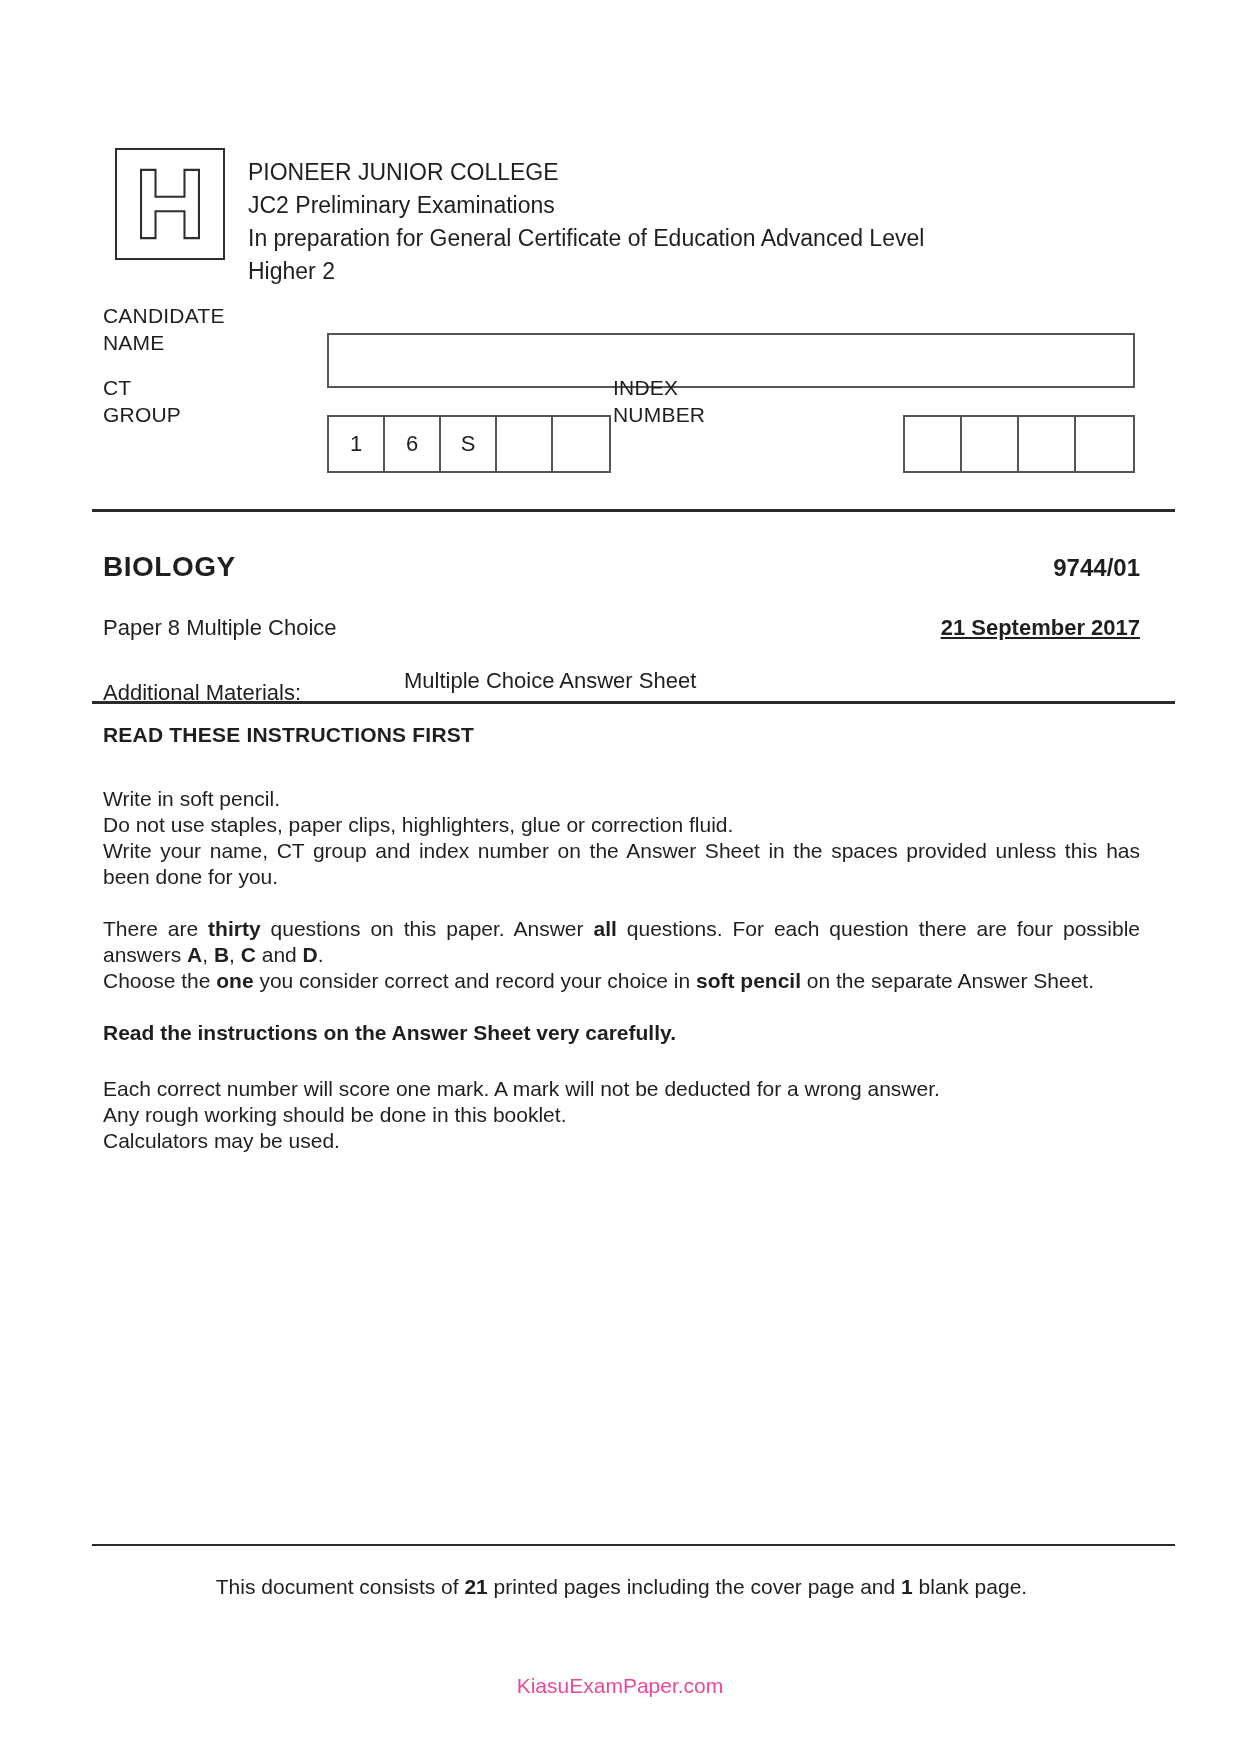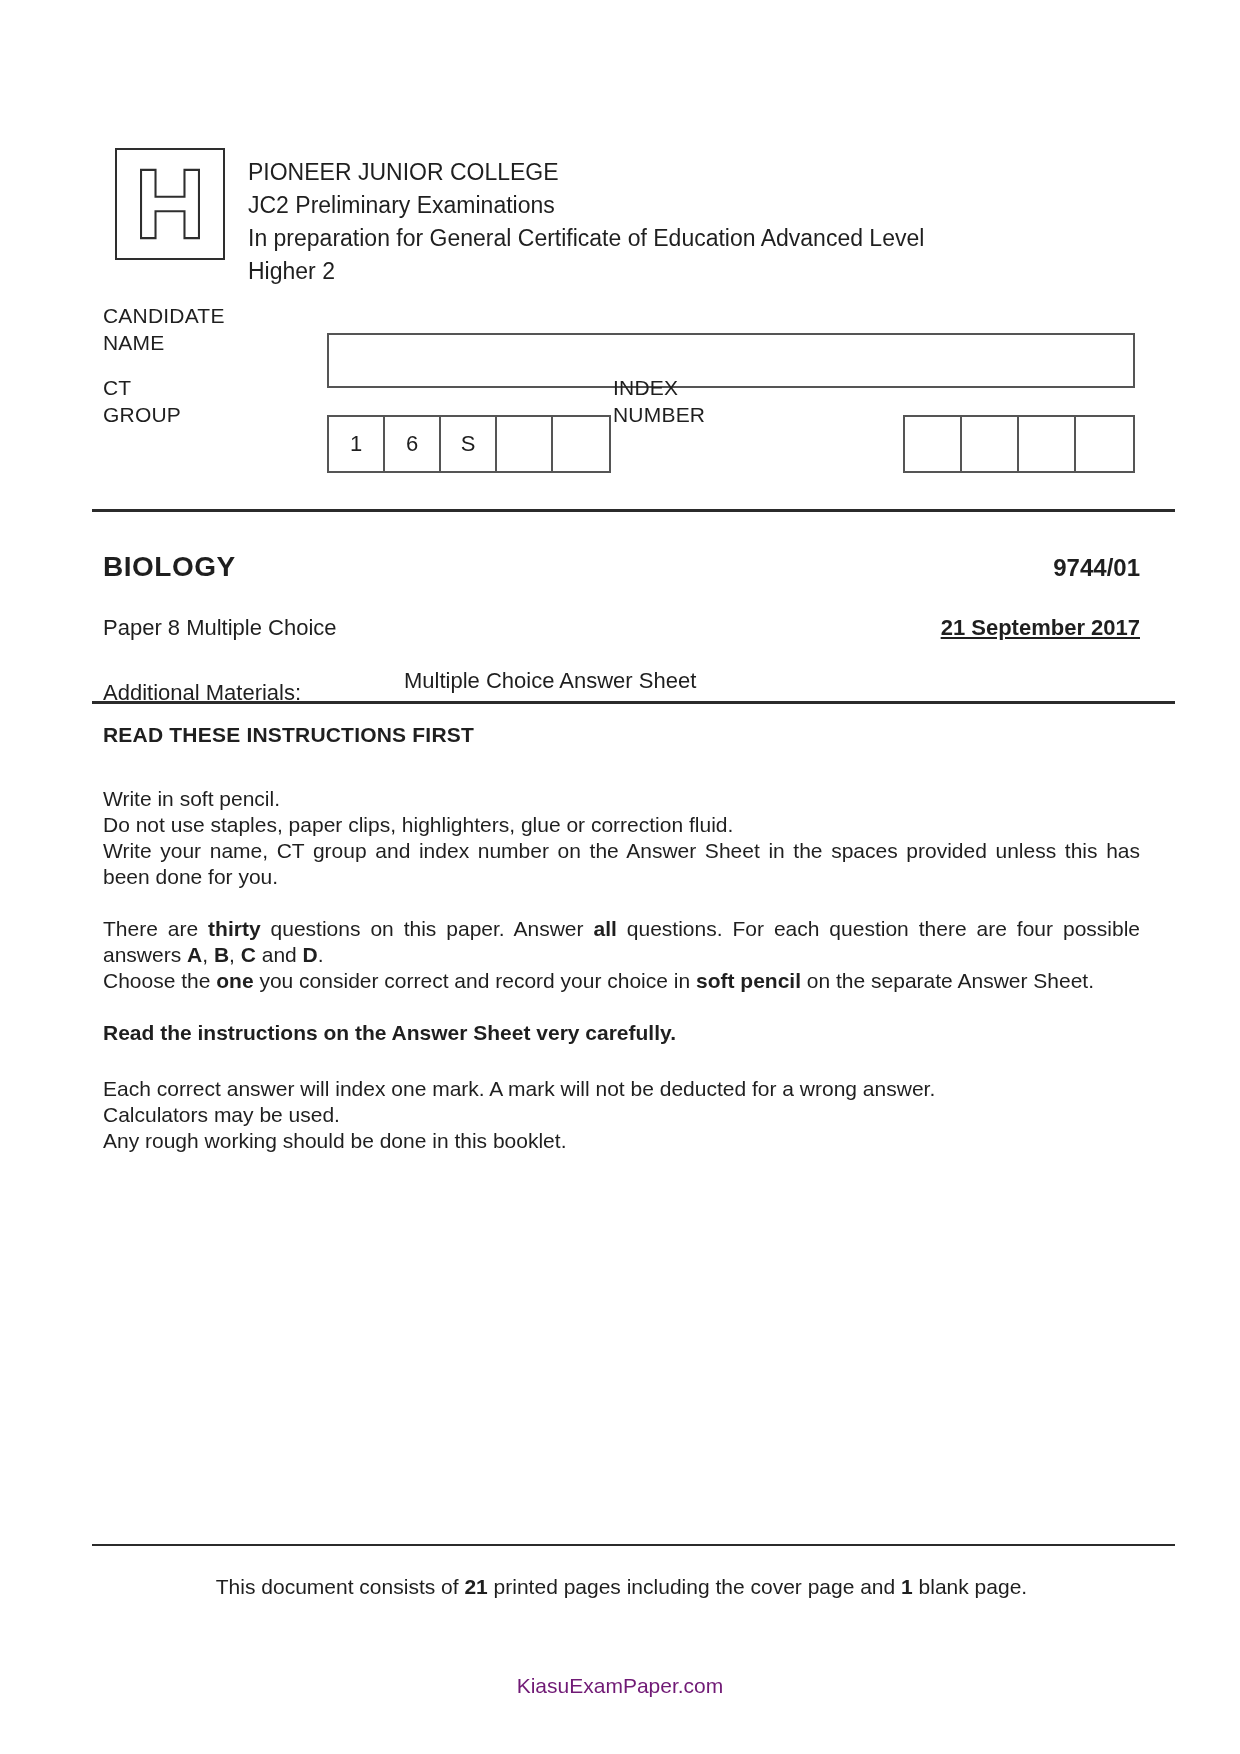--- a/index.html
+++ b/index.html
@@ -49,21 +49,21 @@
   
   #instructions { left:103px; top:722px; width:1037px; font-size:21px; line-height:26px; }
   .ins-h { font-weight:bold; margin-bottom:38px; letter-spacing:.2px; }
   .mb26 { margin-bottom:26px; }
   .mb30 { margin-bottom:30px; }
   .just { text-align:justify; }
   .bold { font-weight:bold; }
 
   
   #footer-note { left:103px; top:1574px; width:1037px; text-align:center; font-size:21px; line-height:26px; }
-  #site { left:0; top:1674px; width:1240px; text-align:center; font-size:21px; color:#701a75; }
+  #site { left:0; top:1674px; width:1240px; text-align:center; font-size:21px; color:#ec4899; }
 </style>
 </head>
 <body>
 
 <div class="page">
 
   <div class="abs" id="logo-box">
     <svg width="60" height="72" viewBox="0 0 58 68">
       <path d="M1,1 H15 V27 H43 V1 H57 V67 H43 V41 H15 V67 H1 Z" fill="none" stroke="#2e2e2e" stroke-width="2"></path>
     </svg>
@@ -130,23 +130,23 @@
       <div class="just">Do not use staples, paper clips, highlighters, glue or correction fluid.</div>
       <div class="just">Write your name, CT group and index number on the Answer Sheet in the spaces provided unless this has been done for you.</div>
     </div>
 
     <div class="just"><span>There are </span><span style="font-weight: bold;">thirty</span><span> questions on this paper. Answer </span><span style="font-weight: bold;">all</span><span> questions. For each question there are four possible answers </span><span style="font-weight: bold;">A</span><span>, </span><span style="font-weight: bold;">B</span><span>, </span><span style="font-weight: bold;">C</span><span> and </span><span style="font-weight: bold;">D</span><span>.</span></div>
     <div class="just mb26"><span>Choose the </span><span style="font-weight: bold;">one</span><span> you consider correct and record your choice in </span><span style="font-weight: bold;">soft pencil</span><span> on the separate Answer Sheet.</span></div>
 
     <div class="bold mb30">Read the instructions on the Answer Sheet very carefully.</div>
 
     <div>
-      <div>Each correct answer will index one mark. A mark will not be deducted for a wrong answer.</div>
+      <div>Each correct number will score one mark. A mark will not be deducted for a wrong answer.</div>
+      <div>Any rough working should be done in this booklet.</div>
       <div>Calculators may be used.</div>
-      <div>Any rough working should be done in this booklet.</div>
     </div>
   </div>
 
   <div class="abs rule" id="rule-foot"></div>
 
   <div class="abs" id="footer-note"><span>This document consists of </span><span style="font-weight: bold;">21</span><span> printed pages including the cover page and </span><span style="font-weight: bold;">1</span><span> blank page.</span></div>
 
   <div class="abs" id="site">KiasuExamPaper.com</div>
 
 </div>

